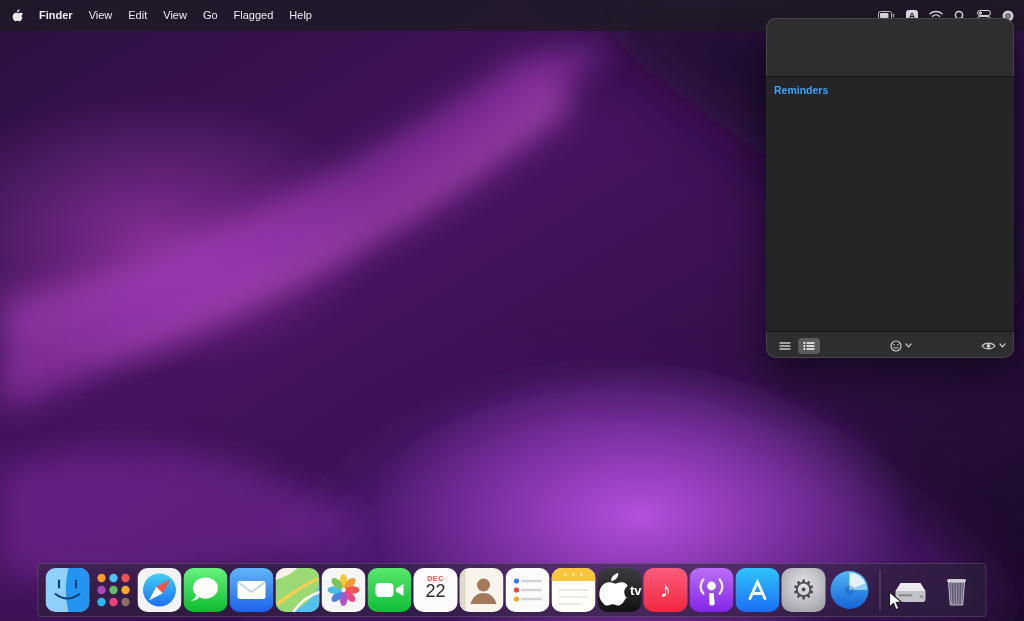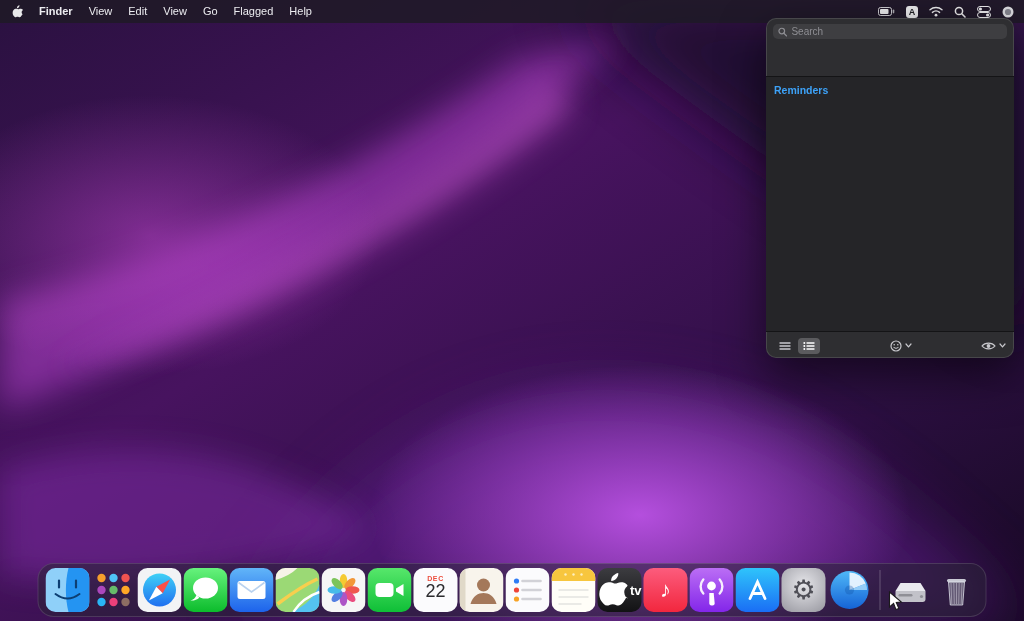--- a/index.html
+++ b/index.html
@@ -4,21 +4,21 @@
 <style>
   * { margin:0; padding:0; box-sizing:border-box; }
   html,body { width:1024px; height:621px; overflow:hidden; }
   body { font-family:"Liberation Sans", sans-serif; background:#000; }
   .screen { position:relative; width:1024px; height:621px; overflow:hidden; background:#1a0b28; }
 
   
   .wallpaper-svg { position:absolute; inset:0; width:100%; height:100%; display:block; }
 
   
-  .menubar { position:absolute; top:0; left:0; right:0; height:23px;
+  .menubar { position:absolute; top:0; left:0; right:0; height:31px;
     background:rgba(30,26,38,0.85); display:flex; align-items:center;
     padding:0 10px; color:#ececf0; font-size:11px; z-index:6; }
   .mb-left { display:flex; align-items:center; }
   .apple-wrap { padding:0 8px 0 2px; display:flex; align-items:center; }
   .mb-item { padding:0 8px; line-height:17px; white-space:nowrap; }
   .mb-app { font-weight:700; }
   .mb-right { margin-left:auto; display:flex; align-items:center; gap:11px; }
   .mb-right svg { display:block; }
   .kbd-a { background:#e8e8ea; color:#1d1d21; width:12px; height:12px; border-radius:3px;
     font-size:9px; font-weight:700; display:flex; align-items:center; justify-content:center; }
@@ -47,21 +47,21 @@
     display:flex; align-items:center; justify-content:space-between; padding:0 8px; }
   .seg { display:flex; gap:2px; }
   .seg-btn { width:22px; height:16px; border-radius:4px; display:flex;
     align-items:center; justify-content:center; }
   .seg-btn.sel { background:rgba(255,255,255,.22); }
   .foot-btn { display:flex; align-items:center; gap:3px; }
 
   
   .dock { position:absolute; left:50%; transform:translateX(-50%); bottom:4px; height:54px;
     background:rgba(42,36,54,0.55); border:1px solid rgba(255,255,255,0.13);
-    border-radius:16px; display:flex; align-items:center; padding:16px 7px; gap:2px; z-index:6; }
+    border-radius:4px; display:flex; align-items:center; padding:16px 7px; gap:2px; z-index:6; }
   .dicon { width:44px; height:44px; position:relative; border-radius:10px; flex-shrink:0; }
   .dicon > svg { width:100%; height:100%; display:block; }
   .dock-sep { width:1px; height:40px; background:rgba(255,255,255,0.25); margin:0 6px; }
   .cal { background:#fbfbfd; }
   .cal-month { color:#ec4d3d; font-size:7px; font-weight:700; text-align:center;
     margin-top:7px; letter-spacing:.6px; }
   .cal-day { color:#2b2b2e; font-size:18px; font-weight:400; text-align:center; line-height:1.1; }
   .tvicon { background:linear-gradient(180deg,#3c3c40,#121214); display:flex;
     align-items:center; justify-content:center; gap:2px; }
   .tv-text { color:#fff; font-weight:700; font-size:13px; }
@@ -154,27 +154,20 @@
         <circle cx="10.6" cy="9" r="1.6" fill="#e8e8ea"></circle>
       </svg>
       <svg width="12" height="12" viewBox="0 0 12 12">
         <circle cx="6" cy="6" r="5.5" fill="#d9d9de"></circle>
         <circle cx="6" cy="6" r="3.1" fill="#82828c"></circle>
       </svg>
     </div>
   </div>
 
   <div class="widget">
-    <div class="wsearch">
-      <svg width="10" height="10" viewBox="0 0 10 10">
-        <circle cx="4" cy="4" r="3" fill="none" stroke="#8e8e93" stroke-width="1.3"></circle>
-        <line x1="6.3" y1="6.3" x2="9.2" y2="9.2" stroke="#8e8e93" stroke-width="1.3" stroke-linecap="round"></line>
-      </svg>
-      <input type="text" placeholder="Search" style="">
-    </div>
 
 
     <div class="wcontent">
       <div class="section-title">Reminders</div>
     </div>
 
     <div class="wfooter">
       <div class="seg">
         <span class="seg-btn">
           <svg width="12" height="10" viewBox="0 0 12 10">

